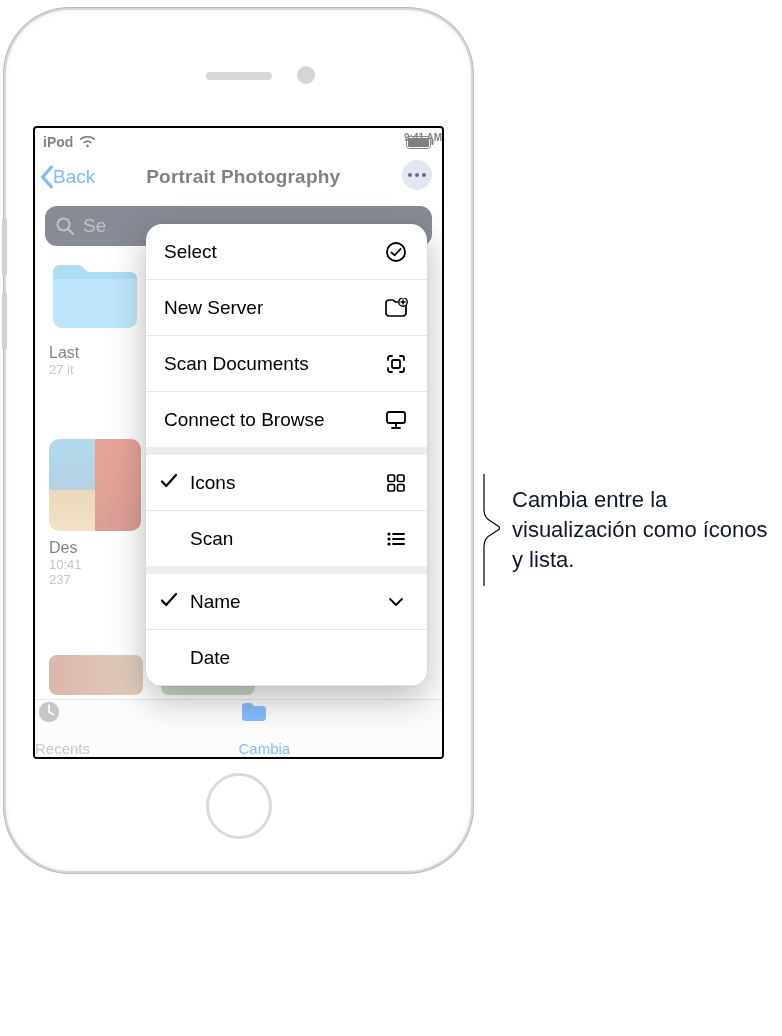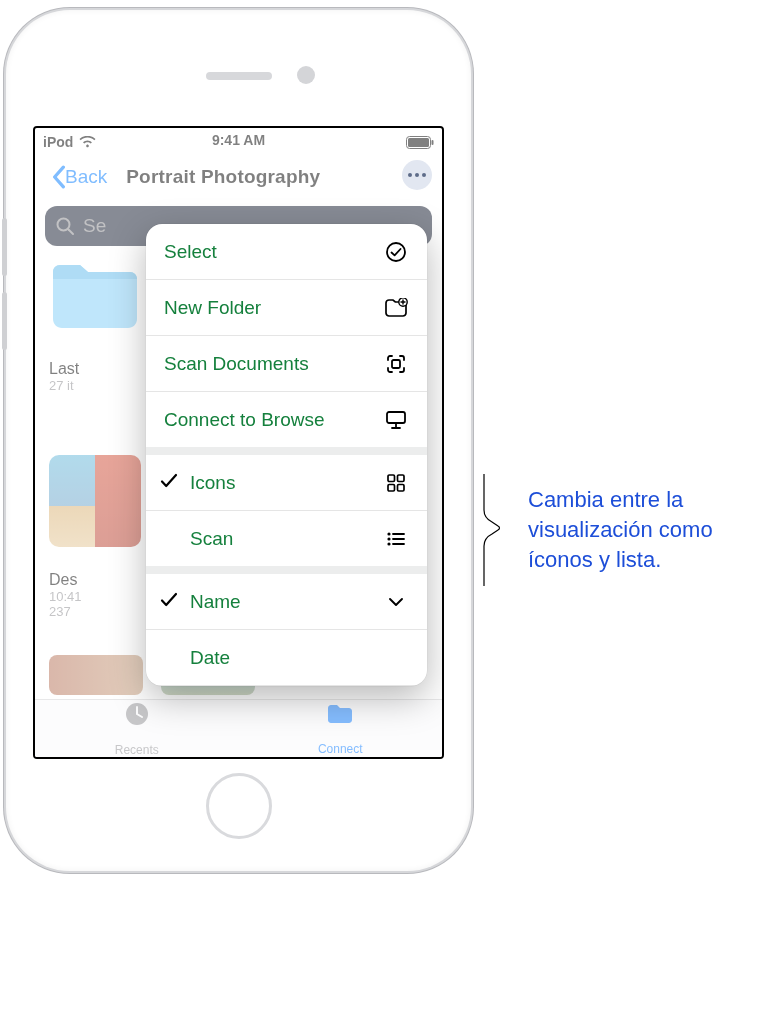--- a/index.html
+++ b/index.html
@@ -38,78 +38,78 @@
     border: 2px solid #000;
     border-radius: 4px;
     position: relative;
     overflow: hidden;
   }
 
   
   .statusbar { height: 24px; display:flex; align-items:center; justify-content:space-between; padding:4px 8px 0; font-size:14px; font-weight:600; color:#000;}
   .sb-left,.sb-right{display:flex;align-items:center;gap:6px}
   .wifi-icon svg,.batt svg{display:block}
-  .clock{position:absolute;left:0;right:0;text-align:center;top:4px;font-size:14px;font-weight:600}
-
-  
-  .navbar{ position:relative; height:50px; display:flex; align-items:center; padding:0 16px;}
+  .clock{position:absolute;left:0;right:0;text-align:right;top:4px;font-size:10px;font-weight:600}
+
+  
+  .navbar{ position:relative; height:50px; display:flex; align-items:center; padding:0 4px;gap:32px;}
   .back{display:flex;align-items:center;color:#007aff;font-size:19px}
   .back svg{margin-right:-2px}
   .title{font-size:19px;font-weight:700;color:#000;margin-left:19px;letter-spacing:.2px}
   .more{position:absolute;right:10px;top:8px;width:30px;height:30px;border-radius:50%;background:#e2e7f1;display:flex;align-items:center;justify-content:center;z-index:6}
   .more .dots{display:flex;gap:3px}
   .more .dots span{width:4px;height:4px;border-radius:50%;background:#5e6c89}
 
   
   .search{margin:4px 10px 10px;height:40px;background:#0f172a;border-radius:12px;display:flex;align-items:center;padding:0 10px;color:#848489;font-size:19px}
   .search svg{margin-right:8px;flex-shrink:0}
 
   
   .grid{padding:0 14px;display:flex;gap:52px;flex-wrap:wrap}
   .file{width:110px}
   .folder-svg{width:92px;height:76px}
   .thumb{width:92px;height:92px;border-radius:10px;overflow:hidden;display:flex}
   .thumb .half{flex:1}
   .thumb .la{background:linear-gradient(#63b6d8,#6aa3c9 55%,#d8b072 55%,#e2c493)}
   .thumb .lb{background:linear-gradient(#cf4a33,#b83d2b)}
-  .fname{font-size:16px;color:#000;margin-top:24px;white-space:nowrap}
+  .fname{font-size:16px;color:#000;margin-top:8px;white-space:nowrap}
   .fmeta{font-size:13px;color:#8a8a8e;white-space:nowrap}
   .row2{margin-top:62px}
   .bottom-thumbs{position:absolute;left:14px;bottom:62px;display:flex;gap:18px}
   .mini{width:94px;height:40px;border-radius:8px;background:linear-gradient(90deg,#b46f55,#c49b78);overflow:hidden}
   .mini.b{background:linear-gradient(#7cc1dd,#a0b38c)}
 
   
   .dim{position:absolute;inset:0;background:rgba(255,255,255,.5);z-index:4}
 
   
   .menu{
     position:absolute; z-index:5; top:96px; left:111px; right:15px;
     background:#fff; border-radius:16px;
     box-shadow:0 12px 36px rgba(0,0,0,.28), 0 0 0 .5px rgba(0,0,0,.06);
     overflow:hidden;
   }
-  .mi{display:flex;align-items:center;height:55px;padding:0 18px;font-size:19px;color:#15803d;position:relative}
+  .mi{display:flex;align-items:center;height:55px;padding:0 18px;font-size:19px;color:#000000;position:relative}
   .mi.chk{padding-left:44px}
   .mi .label{flex:1}
   .mi .micon{width:26px;display:flex;justify-content:center}
   .hair{height:1px;background:rgba(0,0,0,.1);margin:0}
   .grp{height:8px;background:#eceded}
   .check{position:absolute;left:14px}
 
   
   .tabbar{position:absolute;left:0;right:0;bottom:0;height:58px;border-top:1px solid #d0d0d2;background:#f9f9fa;display:flex}
-  .tab{flex:1;display:flex;flex-direction:column;align-items:center;justify-content:center;gap:16px;font-size:12px;color:#8e8e93}
+  .tab{flex:1;display:flex;flex-direction:column;align-items:flex-start;justify-content:center;gap:16px;font-size:15px;color:#8e8e93}
   .tab.active{color:#0a7aff}
   .tab svg{display:block}
 
   
   .callout{position:absolute;left:482px;top:472px;display:flex;align-items:center}
   .bracket svg{display:block}
-  .callout-text{font-size:22px;color:#1d4ed8;line-height:1.35;margin-left:26px;max-width:280px}
+  .callout-text{font-size:22px;color:#0f172a;line-height:1.35;margin-left:10px;max-width:280px}
 </style>
 </head>
 <body>
 
 <div class="device">
   <div class="vol1"></div>
   <div class="vol2"></div>
   <div class="speaker"></div>
   <div class="camera"></div>
   <div class="homebtn"></div>
@@ -196,21 +196,21 @@
         <span class="label">Select</span>
         <span class="micon">
           <svg width="22" height="22" viewBox="0 0 22 22">
               <circle cx="11" cy="11" r="9" fill="none" stroke="#000" stroke-width="1.8"></circle>
               <path d="M6.5 11.5 9.6 14.3 15.5 8" stroke="#000" stroke-width="1.8" fill="none" stroke-linecap="round" stroke-linejoin="round"></path>
             </svg>
         </span>
       </div>
       <div class="hair"></div>
       <div class="mi">
-        <span class="label">New Folder</span>
+        <span class="label">New Server</span>
         <span class="micon">
           <svg width="24" height="20" viewBox="0 0 24 20">
               <path d="M2 5c0-1.6 1.3-3 3-3h4l2.3 2H19c1.6 0 3 1.4 3 3v8c0 1.6-1.4 3-3 3H5c-1.6 0-3-1.4-3-3V5z" fill="none" stroke="#000" stroke-width="1.7"></path>
               <circle cx="19" cy="4" r="4.2" fill="#fff" stroke="#000" stroke-width="1.4"></circle>
               <path d="M19 2v4M17 4h4" stroke="#000" stroke-width="1.4" stroke-linecap="round"></path>
             </svg>
         </span>
       </div>
       <div class="hair"></div>
       <div class="mi">
@@ -293,21 +293,21 @@
         <svg width="28" height="26" viewBox="0 0 28 26">
             <circle cx="14" cy="13" r="11" fill="#8e8e93"></circle>
             <path d="M14 6v7l5 3" stroke="#f9f9fa" stroke-width="2" fill="none" stroke-linecap="round"></path>
           </svg>
         <span>Recents</span>
       </div>
       <div class="tab active">
         <svg width="30" height="24" viewBox="0 0 30 24">
             <path d="M3 6c0-1.6 1.3-3 3-3h6l3 3h9c1.6 0 3 1.4 3 3v9c0 1.6-1.4 3-3 3H6c-1.6 0-3-1.4-3-3V6z" fill="#0a7aff"></path>
           </svg>
-        <span>Connect</span>
+        <span>Cambia</span>
       </div>
     </div>
 
   </div>
 </div>
 
 <div class="callout">
   <span class="bracket">
     <svg width="20" height="116" viewBox="0 0 20 116">
         <path d="M2 2v36c0 6 4 10 8 12l6 4c2 1 2 3 0 4l-6 4c-4 2-8 6-8 12v40" stroke="#000" stroke-width="1.2" fill="none"></path>

